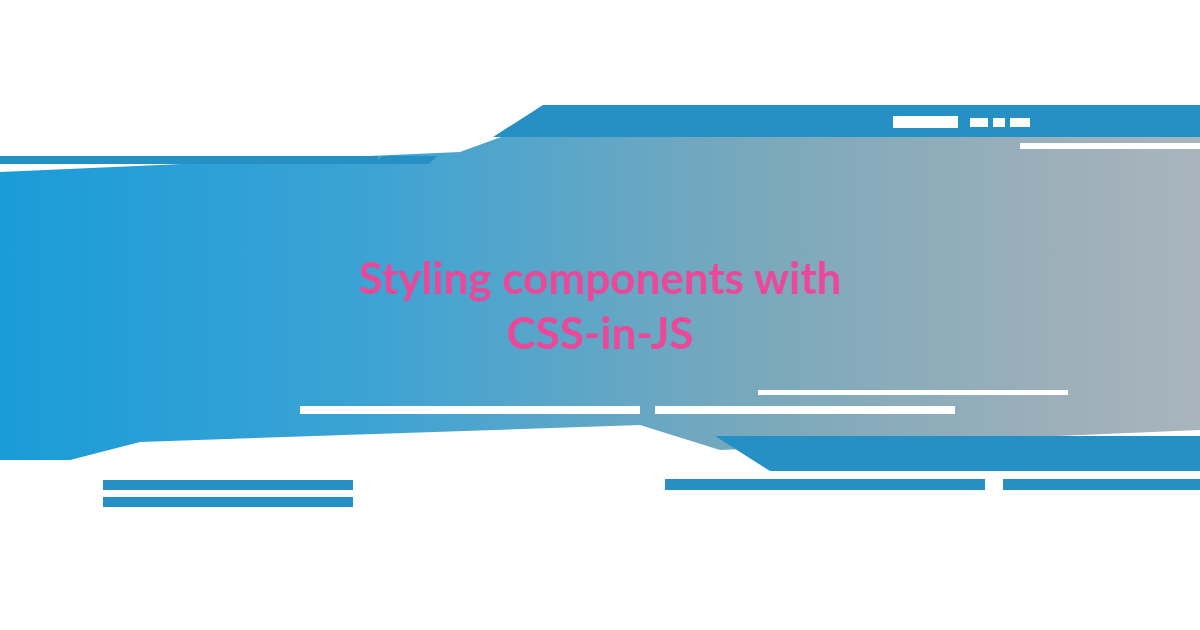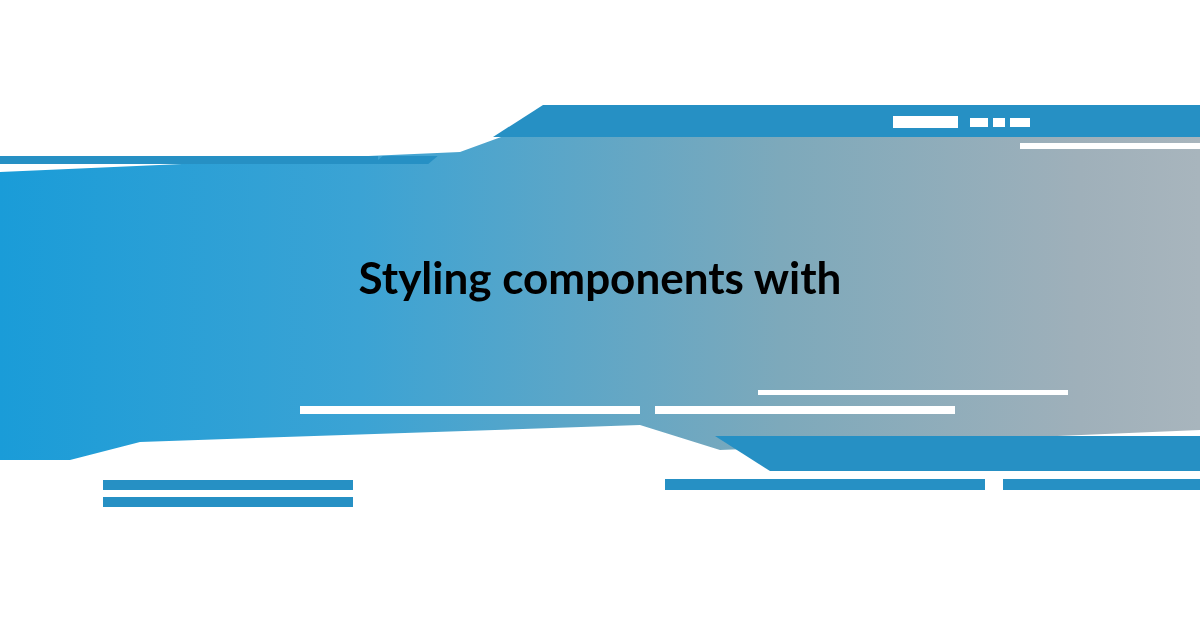--- a/index.html
+++ b/index.html
@@ -30,21 +30,21 @@
         70px 330px,
         0 330px
       );
     }
     .title {
       position: absolute;
       top: 250px;
       left: 0;
       width: 1200px;
       text-align: center;
-      color: #000000;
+      color: #ec4899;
       font-size: 44px;
       font-weight: 700;
       line-height: 1.25;
       z-index: 10;
     }
     
     .bar { position: absolute; background: #2690c4; }
     .bar-white { position: absolute; background: white; }
     
     .t1 { top: 156px; left: 0; width: 378px; height: 8px; }
@@ -86,13 +86,14 @@
 <div class="bar-white bw3"></div>
 
 <div class="bar b1"></div>
 <div class="bar b2"></div>
 <div class="bar b3"></div>
 <div class="bar b4"></div>
 <div class="bar b5"></div>
 
 <div class="title">
   <span>Styling components with</span><br>
+  <span>CSS-in-JS</span>
 </div>
 
 </body></html>

